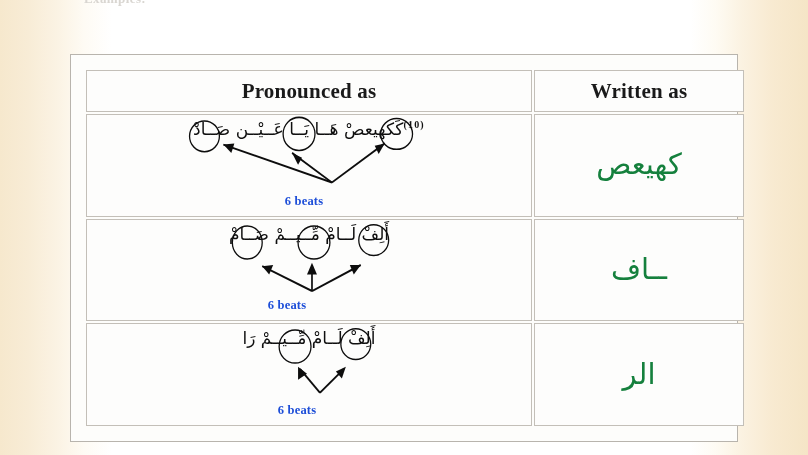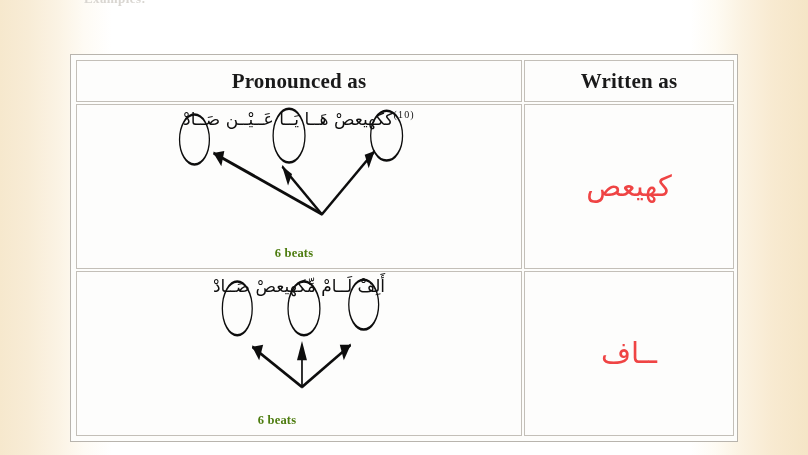--- a/index.html
+++ b/index.html
@@ -49,21 +49,21 @@
   
   .table-wrap {
     position: absolute;
     left: 70px;
     top: 54px;
     width: 668px;
     height: 388px;
     border: 1px solid #b8b4ad;
     box-sizing: border-box;
     background: #fdfdfb;
-    padding: 3px;
+    padding: 13px;
   }
 
   table.tbl {
     width: 100%;
     height: 100%;
     border-collapse: separate;
     border-spacing: 2px;
     table-layout: fixed;
   }
 
@@ -93,21 +93,21 @@
     height: 85px;
   }
   td.writ-cell {
     text-align: center;
     height: 85px;
   }
 
   .writ-text {
     font-family: "DejaVu Sans", sans-serif;
     font-size: 29px;
-    color: #ef4444;
+    color: #15803d;
     direction: rtl;
     line-height: 1.1;
     letter-spacing: 0.5px;
   }
 
   
   .pron-inner {
     position: relative;
     width: 100%;
     height: 100%;
@@ -127,31 +127,32 @@
     z-index: 2;
   }
   .ar-line .supsec {
     direction: ltr;
     display: inline-block;
     font-family: "Liberation Serif", serif;
     font-size: 10px;
     vertical-align: super;
     color: #111;
     margin-right: 0;
+    font-weight: bold;
   }
 
   .beats-label {
     position: absolute;
     left: 0; right: 0;
     bottom: 7px;
     text-align: center;
     font-family: "Liberation Serif", serif;
     font-size: 12.5px;
     font-weight: bold;
-    color: #4d7c0f;
+    color: #1d4ed8;
     letter-spacing: 0.2px;
     z-index: 3;
   }
   .beats-label.b-shift1 { transform: translateX(-5px); }
   .beats-label.b-shift2 { transform: translateX(-22px); }
   .beats-label.b-shift3 { transform: translateX(-12px); }
   .beats-label.b-shift4 { transform: translateX(-24px); }
 
   svg.annot {
     position: absolute;
@@ -216,38 +217,57 @@
             </div>
           </td>
           <td class="writ-cell">
             <span class="writ-text">كهيعص</span>
           </td>
         </tr>
 
         <tr>
           <td class="pron-cell">
             <div class="pron-inner">
-              <div class="ar-line">أَلِفْ لَــامْ مِّكهيعصْ صَــادْ</div>
+              <div class="ar-line">أَلِفْ لَــامْ مِّــيــمْ صَــامْ</div>
               <svg class="annot" viewBox="0 0 446 85" preserveAspectRatio="none">
                 <ellipse class="ring" cx="161" cy="19" rx="15" ry="14"></ellipse>
                 <ellipse class="ring" cx="228" cy="19" rx="16" ry="14"></ellipse>
                 <ellipse class="ring" cx="288" cy="17" rx="15" ry="13"></ellipse>
                 <path class="arrow" d="M226,60 L176,39"></path>
                 <polygon class="ahead" points="176,39 187,38 183,46"></polygon>
                 <path class="arrow" d="M226,60 L226,38"></path>
                 <polygon class="ahead" points="226,36 221,46 231,46"></polygon>
                 <path class="arrow" d="M226,60 L275,38"></path>
                 <polygon class="ahead" points="275,38 264,38 268,46"></polygon>
               </svg>
               <div class="beats-label b-shift2">6 beats</div>
             </div>
           </td>
           <td class="writ-cell">
             <span class="writ-text">ــاف</span>
           </td>
         </tr>
 
+        <tr>
+          <td class="pron-cell">
+            <div class="pron-inner">
+              <div class="ar-line">أَلِفْ لَــامْ مِّــيــمْ رَا</div>
+              <svg class="annot" viewBox="0 0 446 85" preserveAspectRatio="none">
+                <ellipse class="ring" cx="209" cy="19" rx="16" ry="14"></ellipse>
+                <ellipse class="ring" cx="270" cy="17" rx="15" ry="13"></ellipse>
+                <path class="arrow" d="M234,58 L214,38"></path>
+                <polygon class="ahead" points="212,36 212,47 221,42"></polygon>
+                <path class="arrow" d="M234,58 L258,38"></path>
+                <polygon class="ahead" points="260,36 250,40 256,46"></polygon>
+              </svg>
+              <div class="beats-label b-shift3">6 beats</div>
+            </div>
+          </td>
+          <td class="writ-cell">
+            <span class="writ-text">الر</span>
+          </td>
+        </tr>
 
 
       </tbody>
     </table>
   </div>
 </div>
 
 </body></html>

